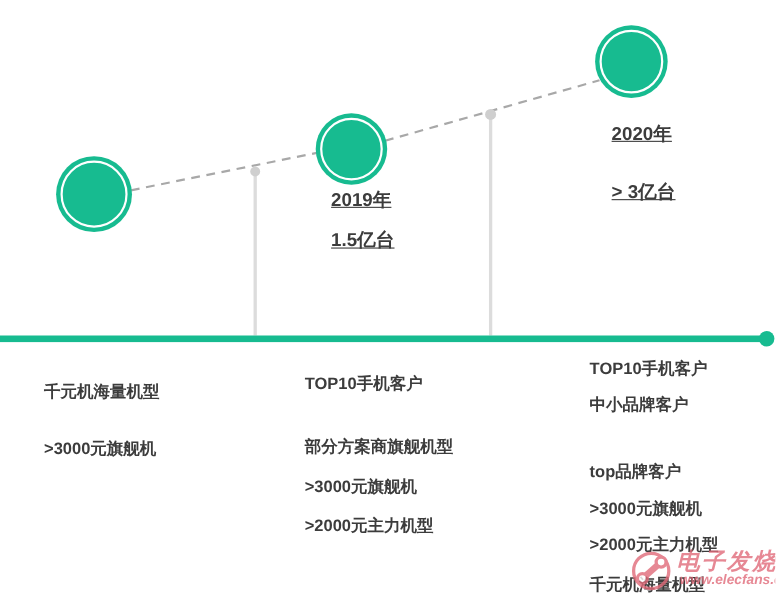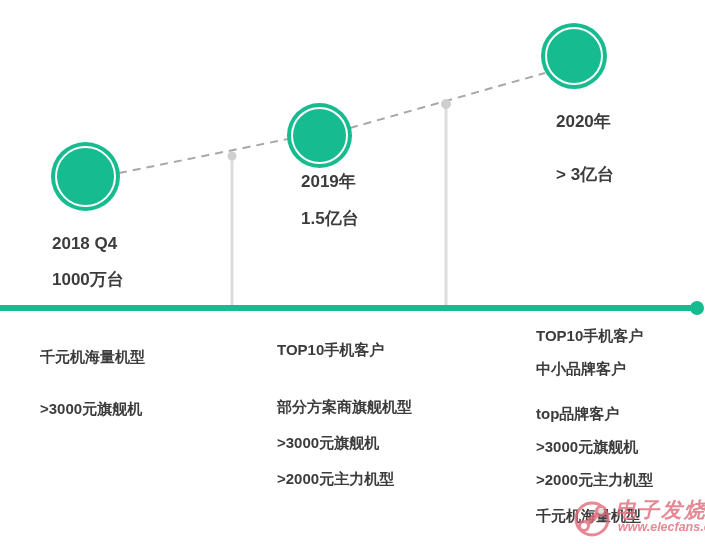--- a/index.html
+++ b/index.html
@@ -36,20 +36,21 @@
   .bubble-3 { left: 541px; top: 23px;  width: 66px; height: 66px; }
 
   .milestone { position: absolute; }
   .milestone .year,
   .milestone .volume {
     font-size: 17px;
     font-weight: 700;
     line-height: 20px;
     color: var(--text, #3c3c3c);
     white-space: nowrap;
+    text-decoration: underline;
   }
   .m1 { left: 52px;  top: 234px; }
   .m1 .volume { margin-top: 16px; }
   .m2 { left: 301px; top: 172px; }
   .m2 .volume { margin-top: 17px; }
   .m3 { left: 556px; top: 112px; }
   .m3 .volume { margin-top: 33px; }
 
   
   .axis-bar {
@@ -75,21 +76,21 @@
     white-space: nowrap;
     color: var(--text, #3c3c3c);
   }
   .col1 { left: 40px;  top: 348px; }
   .col1 .col-item { margin-bottom: 35px; }
   .col2 { left: 277px; top: 341px; }
   .col2 .col-item { margin-bottom: 19px; }
   .col2 .col-item:nth-child(1) { margin-bottom: 40px; }
   .col3 { left: 536px; top: 327px; }
   .col3 .col-item { margin-bottom: 16px; }
-  .col3 .col-item:nth-child(2) { margin-bottom: 28px; }
+  .col3 .col-item:nth-child(2) { margin-bottom: 44px; }
   .col3 .col-item:nth-child(5) { margin-bottom: 19px; }
 
   
   .watermark {
     position: absolute;
     left: 571px; top: 486px;
     width: 153px; height: 58px;
     opacity: 0.8;
     pointer-events: none;
   }
@@ -128,24 +129,20 @@
     <line x1="350" y1="128" x2="545" y2="73" stroke="#a8a8a8" stroke-width="2" stroke-dasharray="8 6"></line>
 
     <circle cx="232" cy="156" r="4.5" fill="#cfcfcf"></circle>
     <circle cx="446" cy="104" r="5" fill="#cfcfcf"></circle>
   </svg>
 
   <div class="bubble bubble-1"></div>
   <div class="bubble bubble-2"></div>
   <div class="bubble bubble-3"></div>
 
-  <div class="milestone m1">
-    <div class="year">2018 Q4</div>
-    <div class="volume">1000万台</div>
-  </div>
   <div class="milestone m2">
     <div class="year">2019年</div>
     <div class="volume">1.5亿台</div>
   </div>
   <div class="milestone m3">
     <div class="year">2020年</div>
     <div class="volume">&gt; 3亿台</div>
   </div>
 
   <div class="axis-bar"></div>

